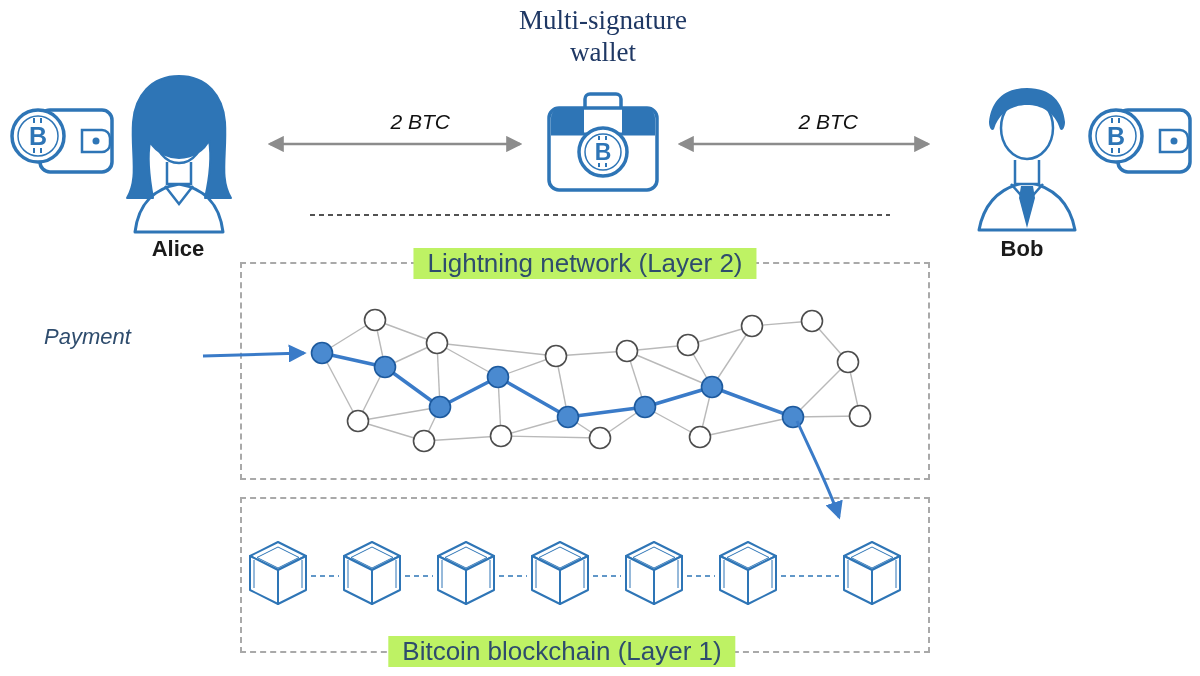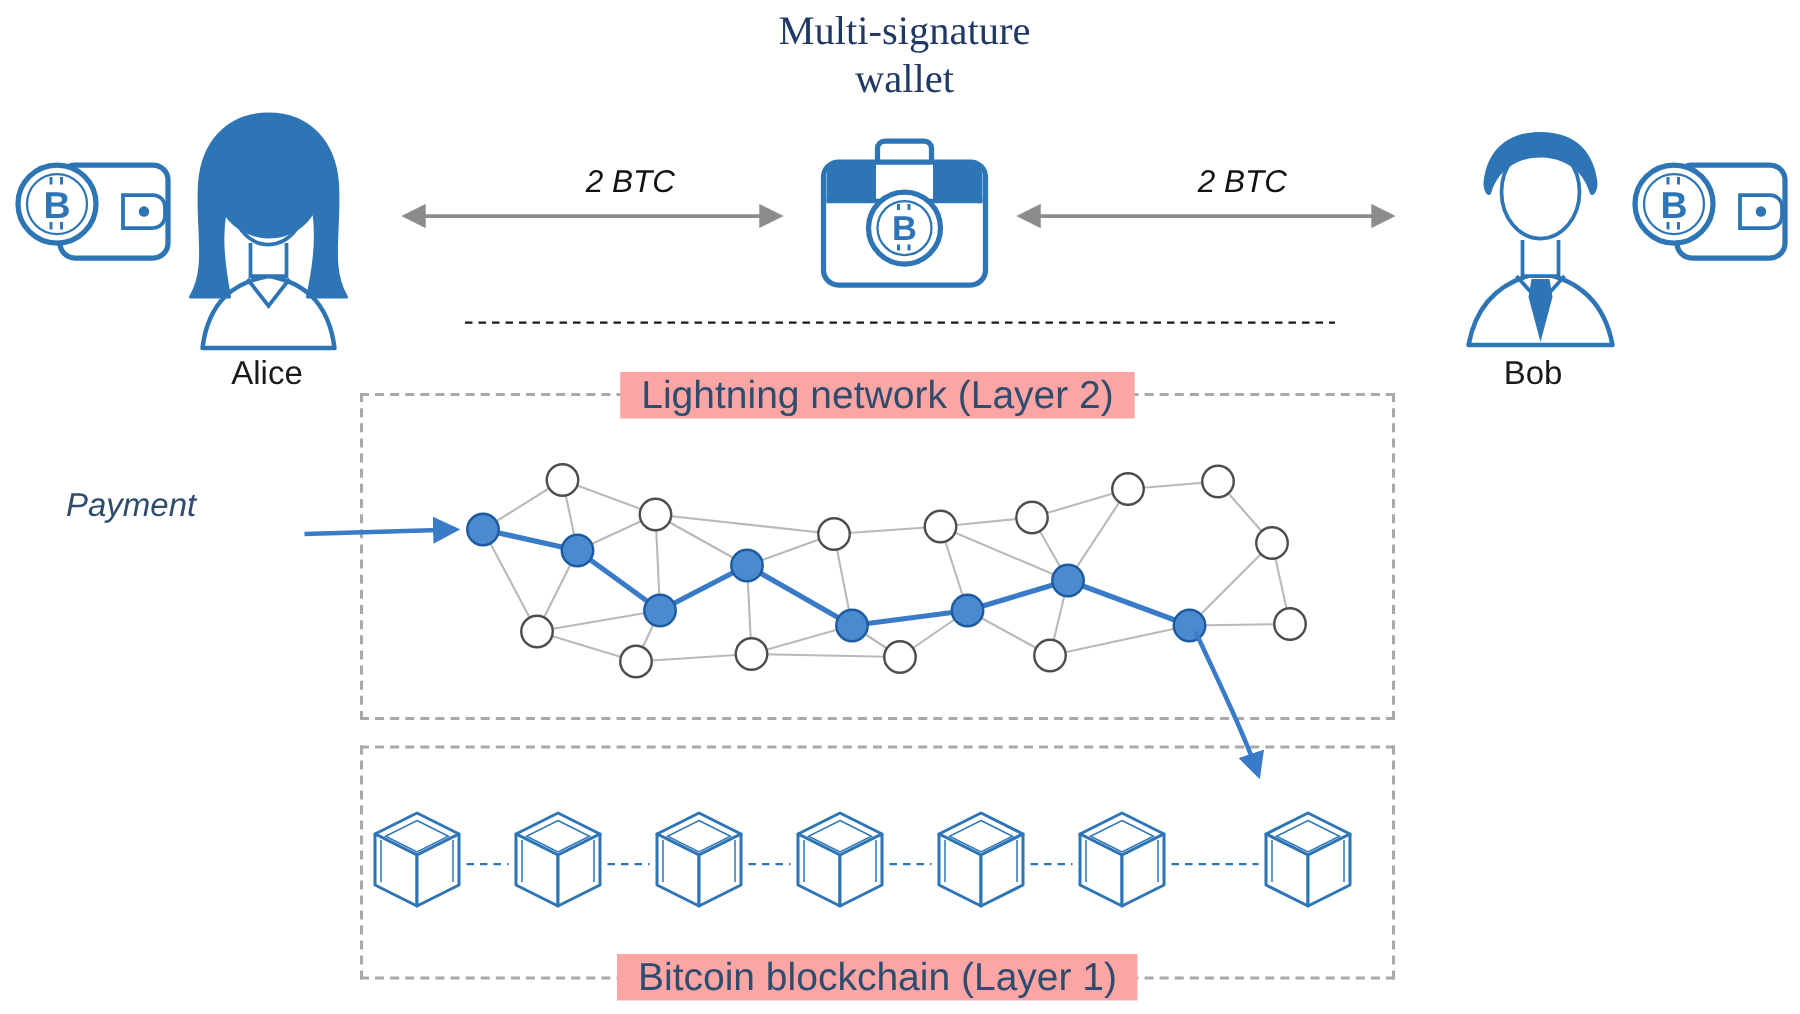--- a/index.html
+++ b/index.html
@@ -16,28 +16,28 @@
   .label { position:absolute; z-index:3; }
 
   .title { left:453px; top:4px; width:300px; text-align:center;
            font-family:"Liberation Serif", serif; font-weight:normal;
            font-size:27px; line-height:1.2; color:#1f3864; }
 
   .btc { font-style:italic; font-size:21px; color:#111111; text-align:right; width:110px; }
   .btc-left  { left:340px; top:110px; }
   .btc-right { left:748px; top:110px; }
 
-  .person-name { font-size:22px; color:#1a1a1a; text-align:center; width:120px; }
+  .person-name { font-size:22px; color:#1a1a1a; text-align:center; width:120px;font-weight:bold; }
   .name-alice { left:118px; top:236px; }
   .name-bob   { left:962px; top:236px; }
 
-  .layer-title { font-size:26px; color:#2e4c6d; background:#fca5a5;
+  .layer-title { font-size:26px; color:#2e4c6d; background:#bef264;
                  padding:0 14px; white-space:nowrap; transform:translateX(-50%); }
   .lightning-title  { left:585px; top:248px; }
-  .blockchain-title { left:585px; top:636px; }
+  .blockchain-title { left:562px; top:636px; }
 
   .payment-channel { left:44px; top:322px; width:160px; 
                      font-style:italic; font-size:22px; line-height:1.35; color:#2e4c6d; }
 </style>
 </head>
 <body>
 
 <div class="canvas">
 
   <div class="box lightning-box"></div>

